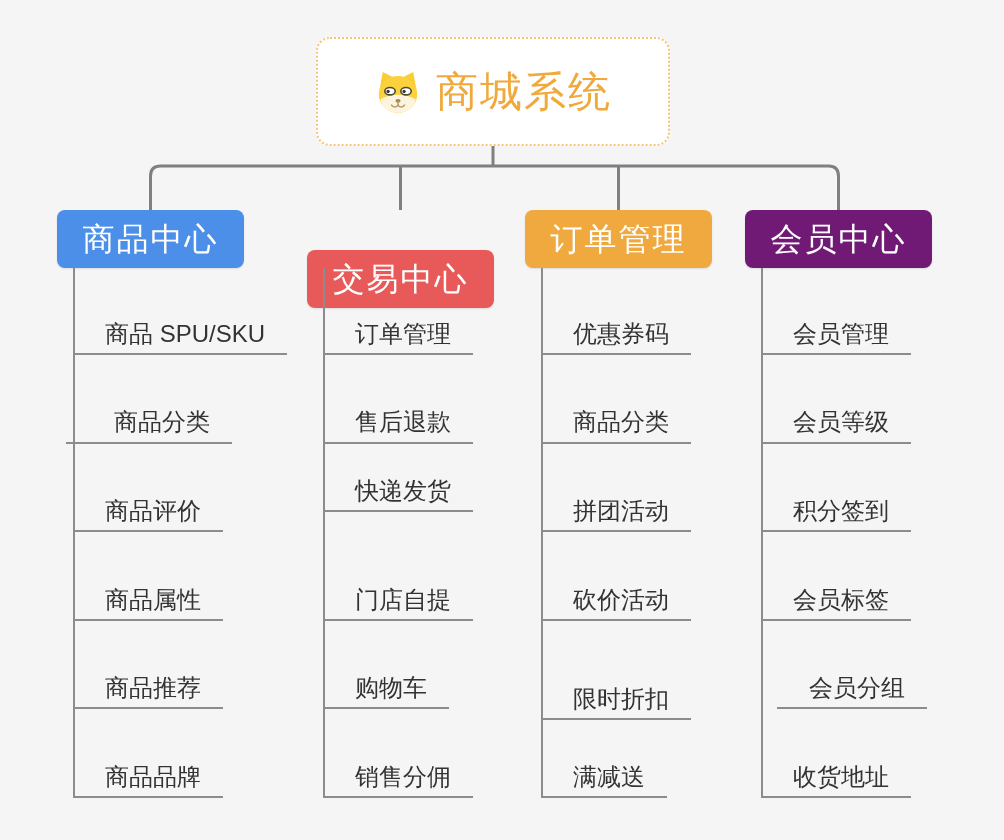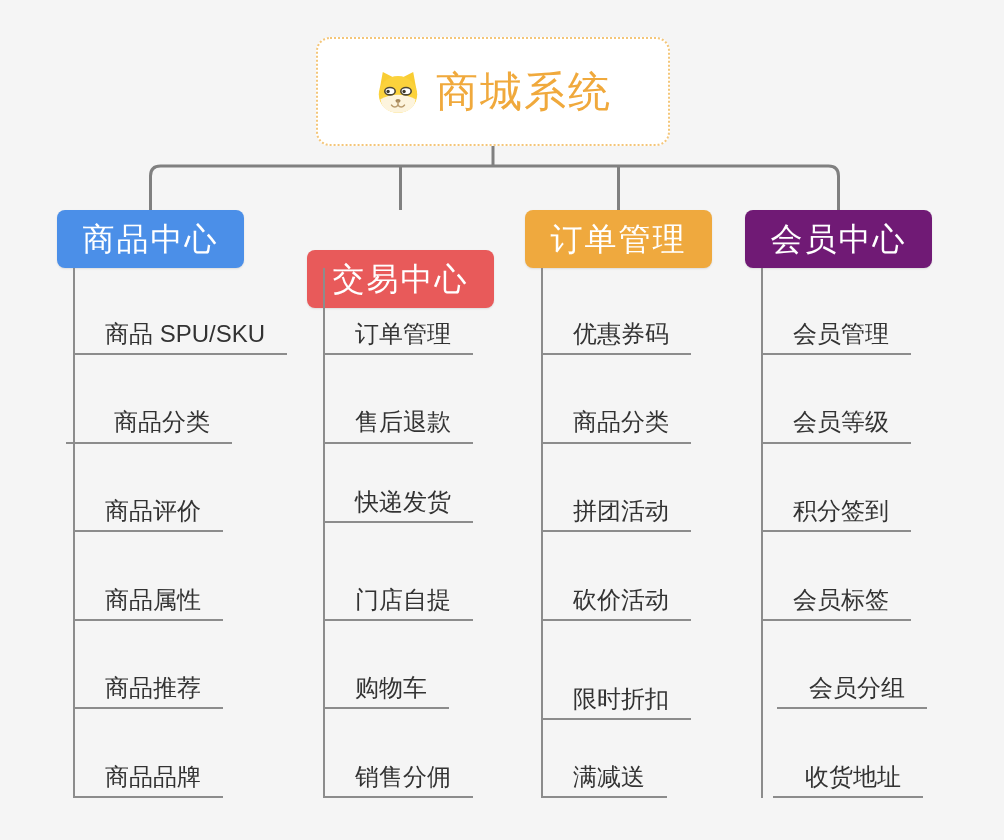--- a/index.html
+++ b/index.html
@@ -132,21 +132,21 @@
       <div class="vline" style="left: 323px; top: 268px; height: 530px;"></div>
       <div class="items">
     <div class="sub-item" style="left: 323px; top: 313px; height: 42px;">
       <span class="sub-label">订单管理</span>
     </div>
 
     <div class="sub-item" style="left: 323px; top: 401.6px; height: 42px;">
       <span class="sub-label">售后退款</span>
     </div>
 
-    <div class="sub-item" style="left: 323px; top: 481px; height: 42px;">
+    <div class="sub-item" style="left: 323px; top: 470px; height: 42px;">
       <span class="sub-label">快递发货</span>
     </div>
 
     <div class="sub-item" style="left: 323px; top: 578.8px; height: 42px;">
       <span class="sub-label">门店自提</span>
     </div>
 
     <div class="sub-item" style="left: 323px; top: 667.4px; height: 42px;">
       <span class="sub-label">购物车</span>
     </div>
@@ -208,20 +208,20 @@
     </div>
 
     <div class="sub-item" style="left: 761px; top: 578.8px; height: 42px;">
       <span class="sub-label">会员标签</span>
     </div>
 
     <div class="sub-item" style="left: 761px; top: 667.4px; height: 42px; margin-left: 16px;">
       <span class="sub-label">会员分组</span>
     </div>
 
-    <div class="sub-item" style="left: 761px; top: 756px; height: 42px; margin-left: 12px;">
+    <div class="sub-item" style="left: 761px; top: 756px; height: 42px;">
       <span class="sub-label">收货地址</span>
     </div>
   </div>
     </div>
   </div>
 
 </div>
 
 </body></html>

